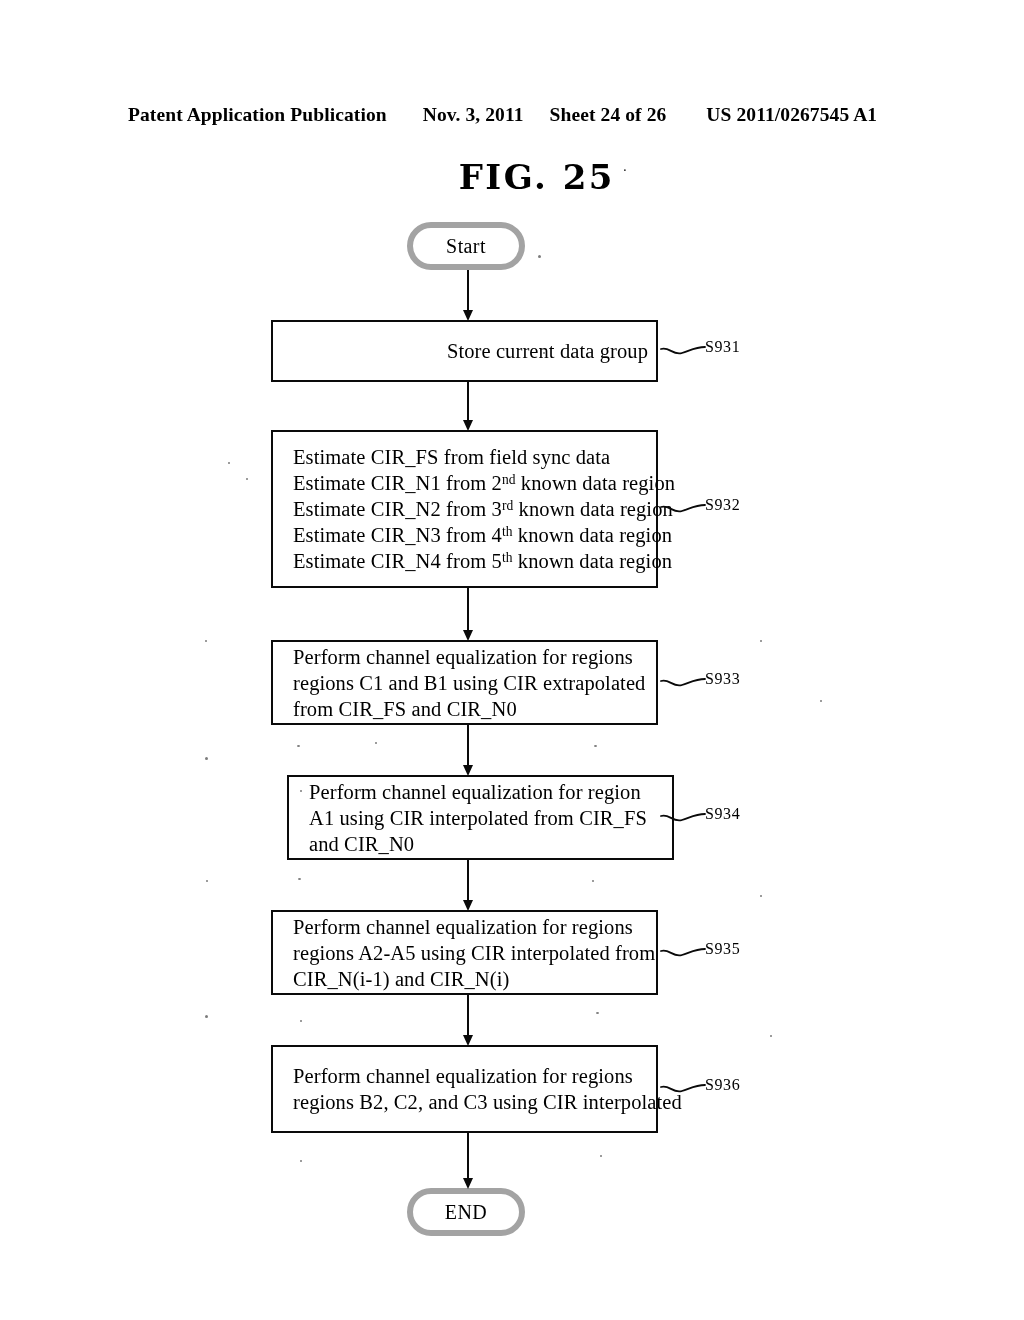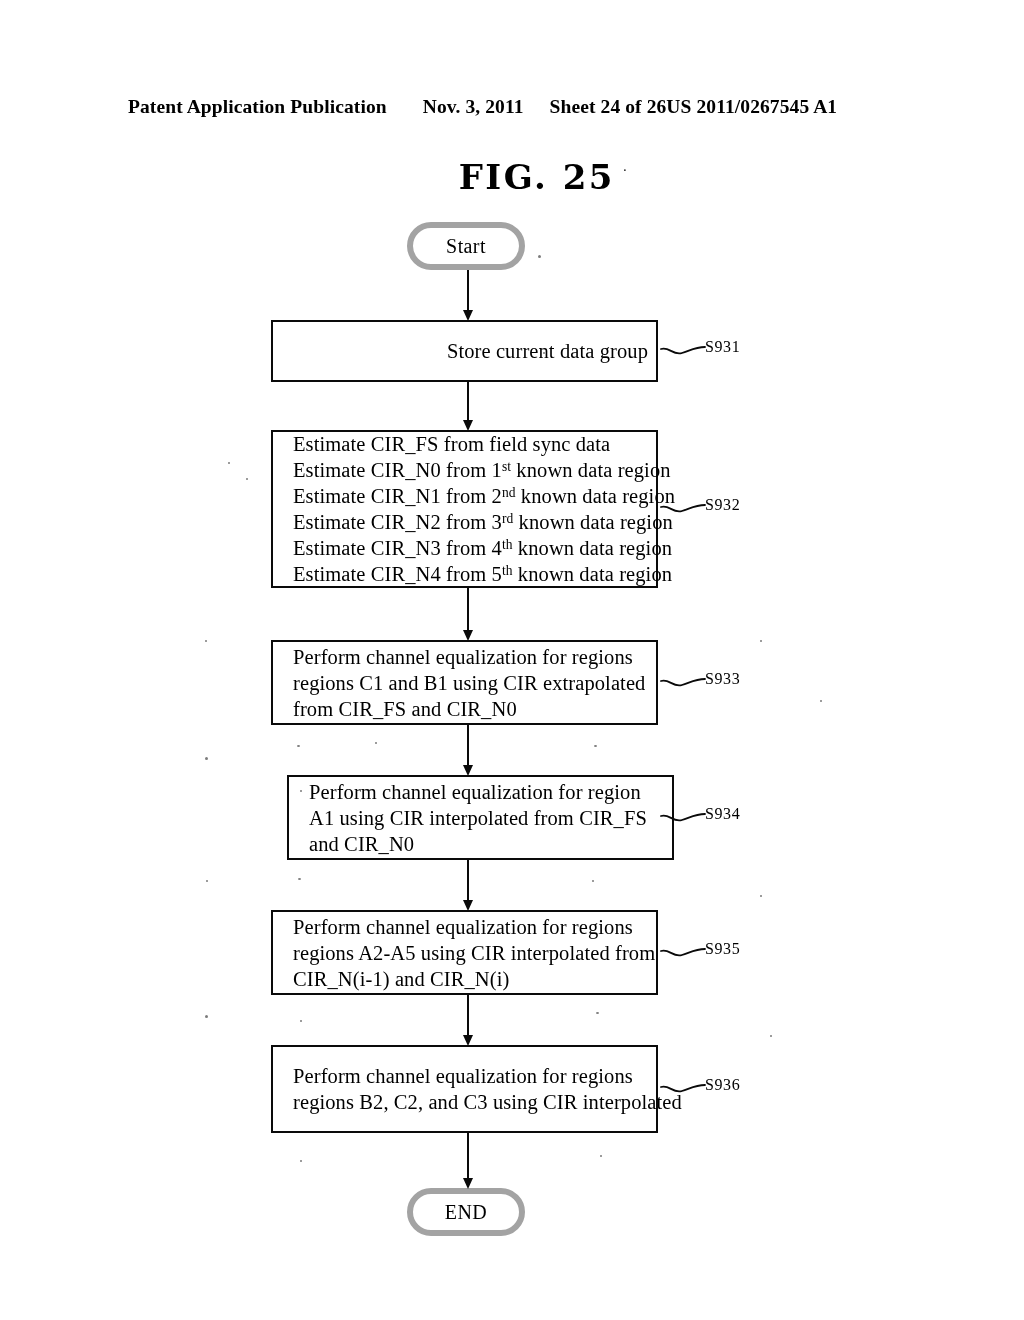--- a/index.html
+++ b/index.html
@@ -13,34 +13,34 @@
     height: 1320px;
     background: #ffffff;
     font-family: "Liberation Serif", "DejaVu Serif", serif;
     color: #000000;
     overflow: hidden;
   }
 
   
   .pub-header {
     position: absolute;
-    top: 96px;
+    top: 104px;
     left: 128px;
     width: 768px;
     display: flex;
     align-items: center;
     font-weight: bold;
     font-size: 19.5px;
     letter-spacing: 0.1px;
     white-space: nowrap;
   }
   .pub-header .h-pub   { }
   .pub-header .h-date  { margin-left: 36px; }
   .pub-header .h-sheet { margin-left: 26px; }
-  .pub-header .h-num   { }
+  .pub-header .h-num   { margin-left: 40px; }
 
   
   .fig-title {
     position: absolute;
     top: 157px;
     left: 0;
     width: 1024px;
     text-align: center;
     font-size: 34px;
     font-weight: bold;
@@ -157,21 +157,20 @@
           <div class="line">Store current data group</div>
         </div>
       </div>
       <div class="leader" style="left: 660px; top: 344px;"><svg width="46" height="14" viewBox="0 0 46 14">
           <path d="M1 5 C 9 2, 13 12, 22 9 C 31 6, 36 3, 45 3" fill="none" stroke="#0a0a0a" stroke-width="1.8" stroke-linecap="round"></path>
         </svg></div>
       <div class="step-ref" style="left: 705px; top: 338px;">S931</div>
       <div class="node process" style="left: 271px; top: 430px; width: 387px; height: 158px;">
         <div class="lines">
           <div class="line">Estimate CIR_FS from field sync data</div>
-          <div class="line">Estimate CIR_N0 from 1<sup>st</sup> known data region</div>
           <div class="line">Estimate CIR_N1 from 2<sup>nd</sup> known data region</div>
           <div class="line">Estimate CIR_N2 from 3<sup>rd</sup> known data region</div>
           <div class="line">Estimate CIR_N3 from 4<sup>th</sup> known data region</div>
           <div class="line">Estimate CIR_N4 from 5<sup>th</sup> known data region</div>
         </div>
       </div>
       <div class="leader" style="left: 660px; top: 502px;"><svg width="46" height="14" viewBox="0 0 46 14">
           <path d="M1 5 C 9 2, 13 12, 22 9 C 31 6, 36 3, 45 3" fill="none" stroke="#0a0a0a" stroke-width="1.8" stroke-linecap="round"></path>
         </svg></div>
       <div class="step-ref" style="left: 705px; top: 496px;">S932</div>

